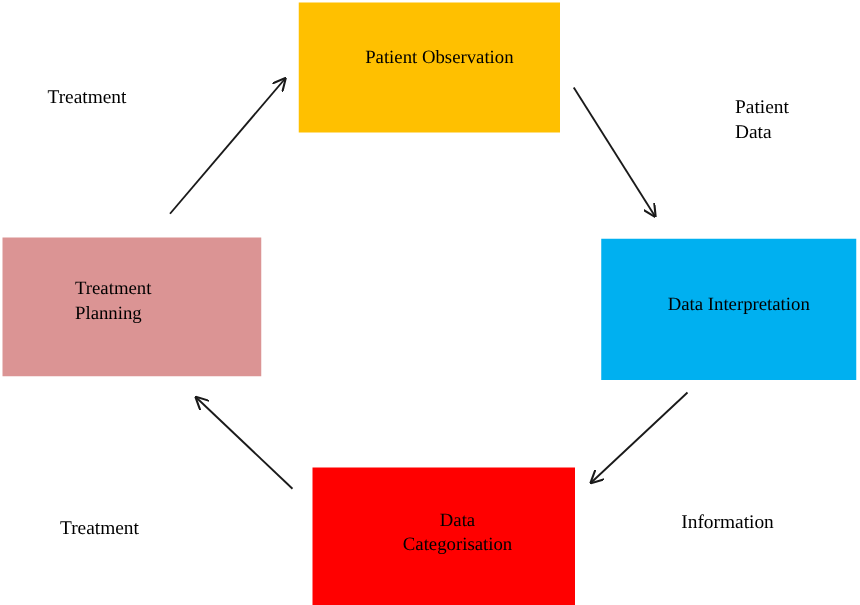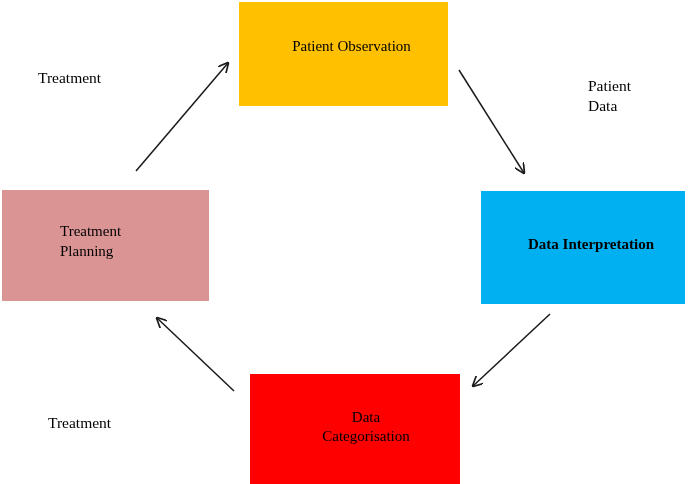--- a/index.html
+++ b/index.html
@@ -43,21 +43,20 @@
     padding-bottom: 14px;
   }
 
   #node-interpretation {
     left: 481px;
     top: 191px;
     width: 204px;
     height: 113px;
     justify-content: center;
     padding-bottom: 6px;
-    font-weight: bold;
   }
 
   #node-categorisation {
     left: 250px;
     top: 374px;
     width: 210px;
     height: 112px;
     justify-content: center;
     text-align: center;
     padding-left: 22px;
@@ -127,16 +126,17 @@
 Categorisation</div>
 
   <div class="node" id="node-planning" style="background-color: rgb(219, 148, 148);">Treatment
 Planning</div>
 
   <div class="edge-label" id="label-treatment">Treatment</div>
 
   <div class="edge-label" id="label-patient-data">Patient
 Data</div>
 
+  <div class="edge-label" id="label-information">Information</div>
 
   <div class="edge-label" id="label-diagnosis">Treatment</div>
 
 </div>
 
 </body></html>

